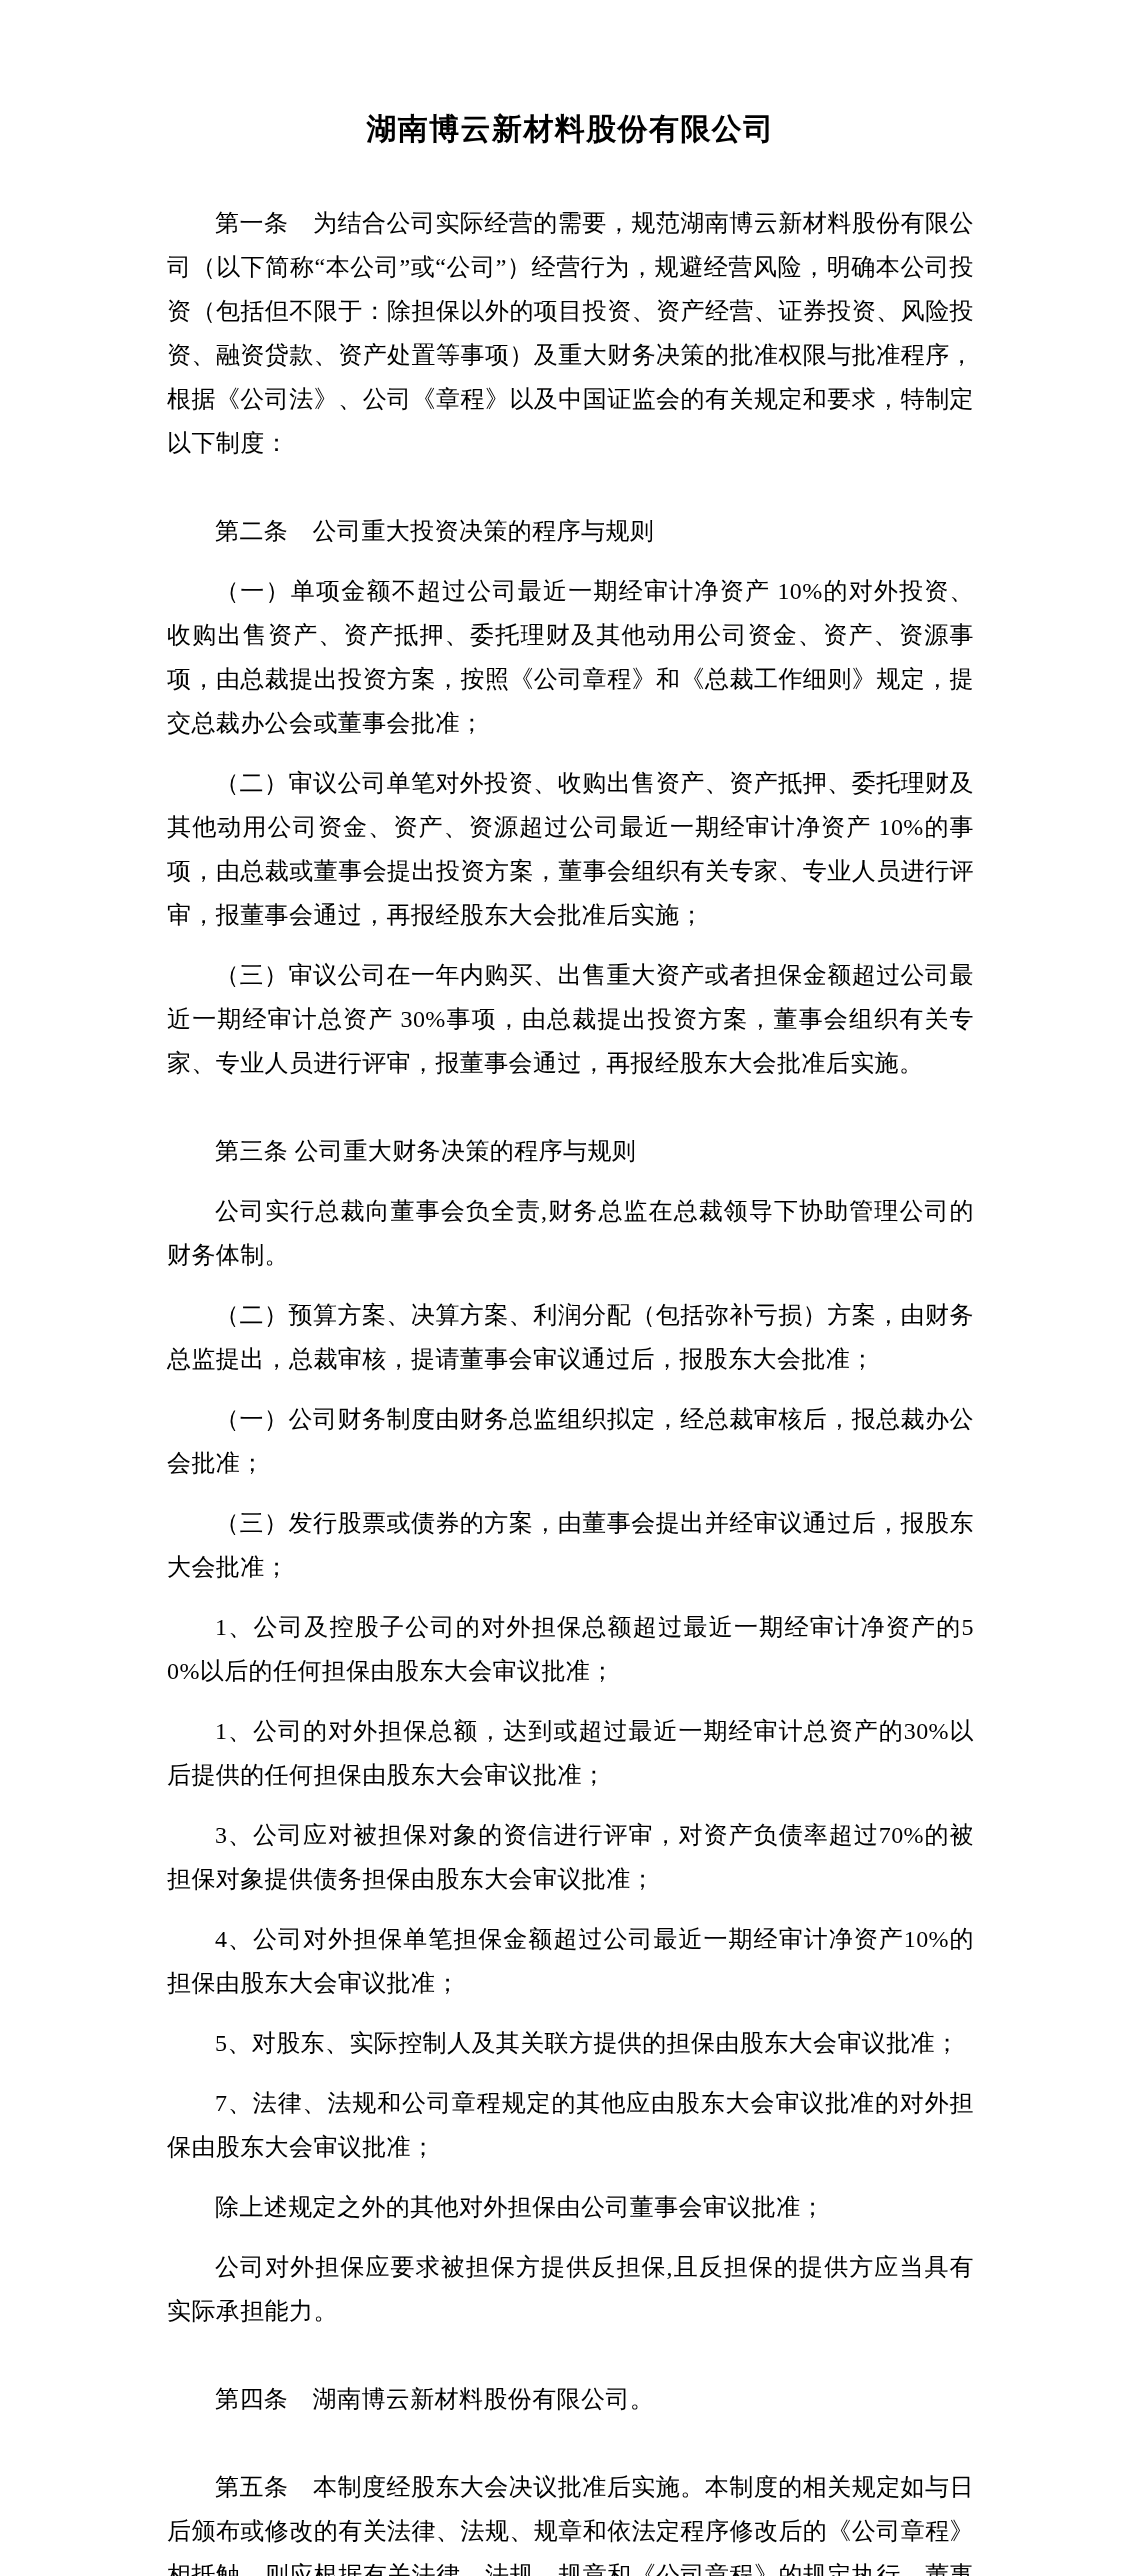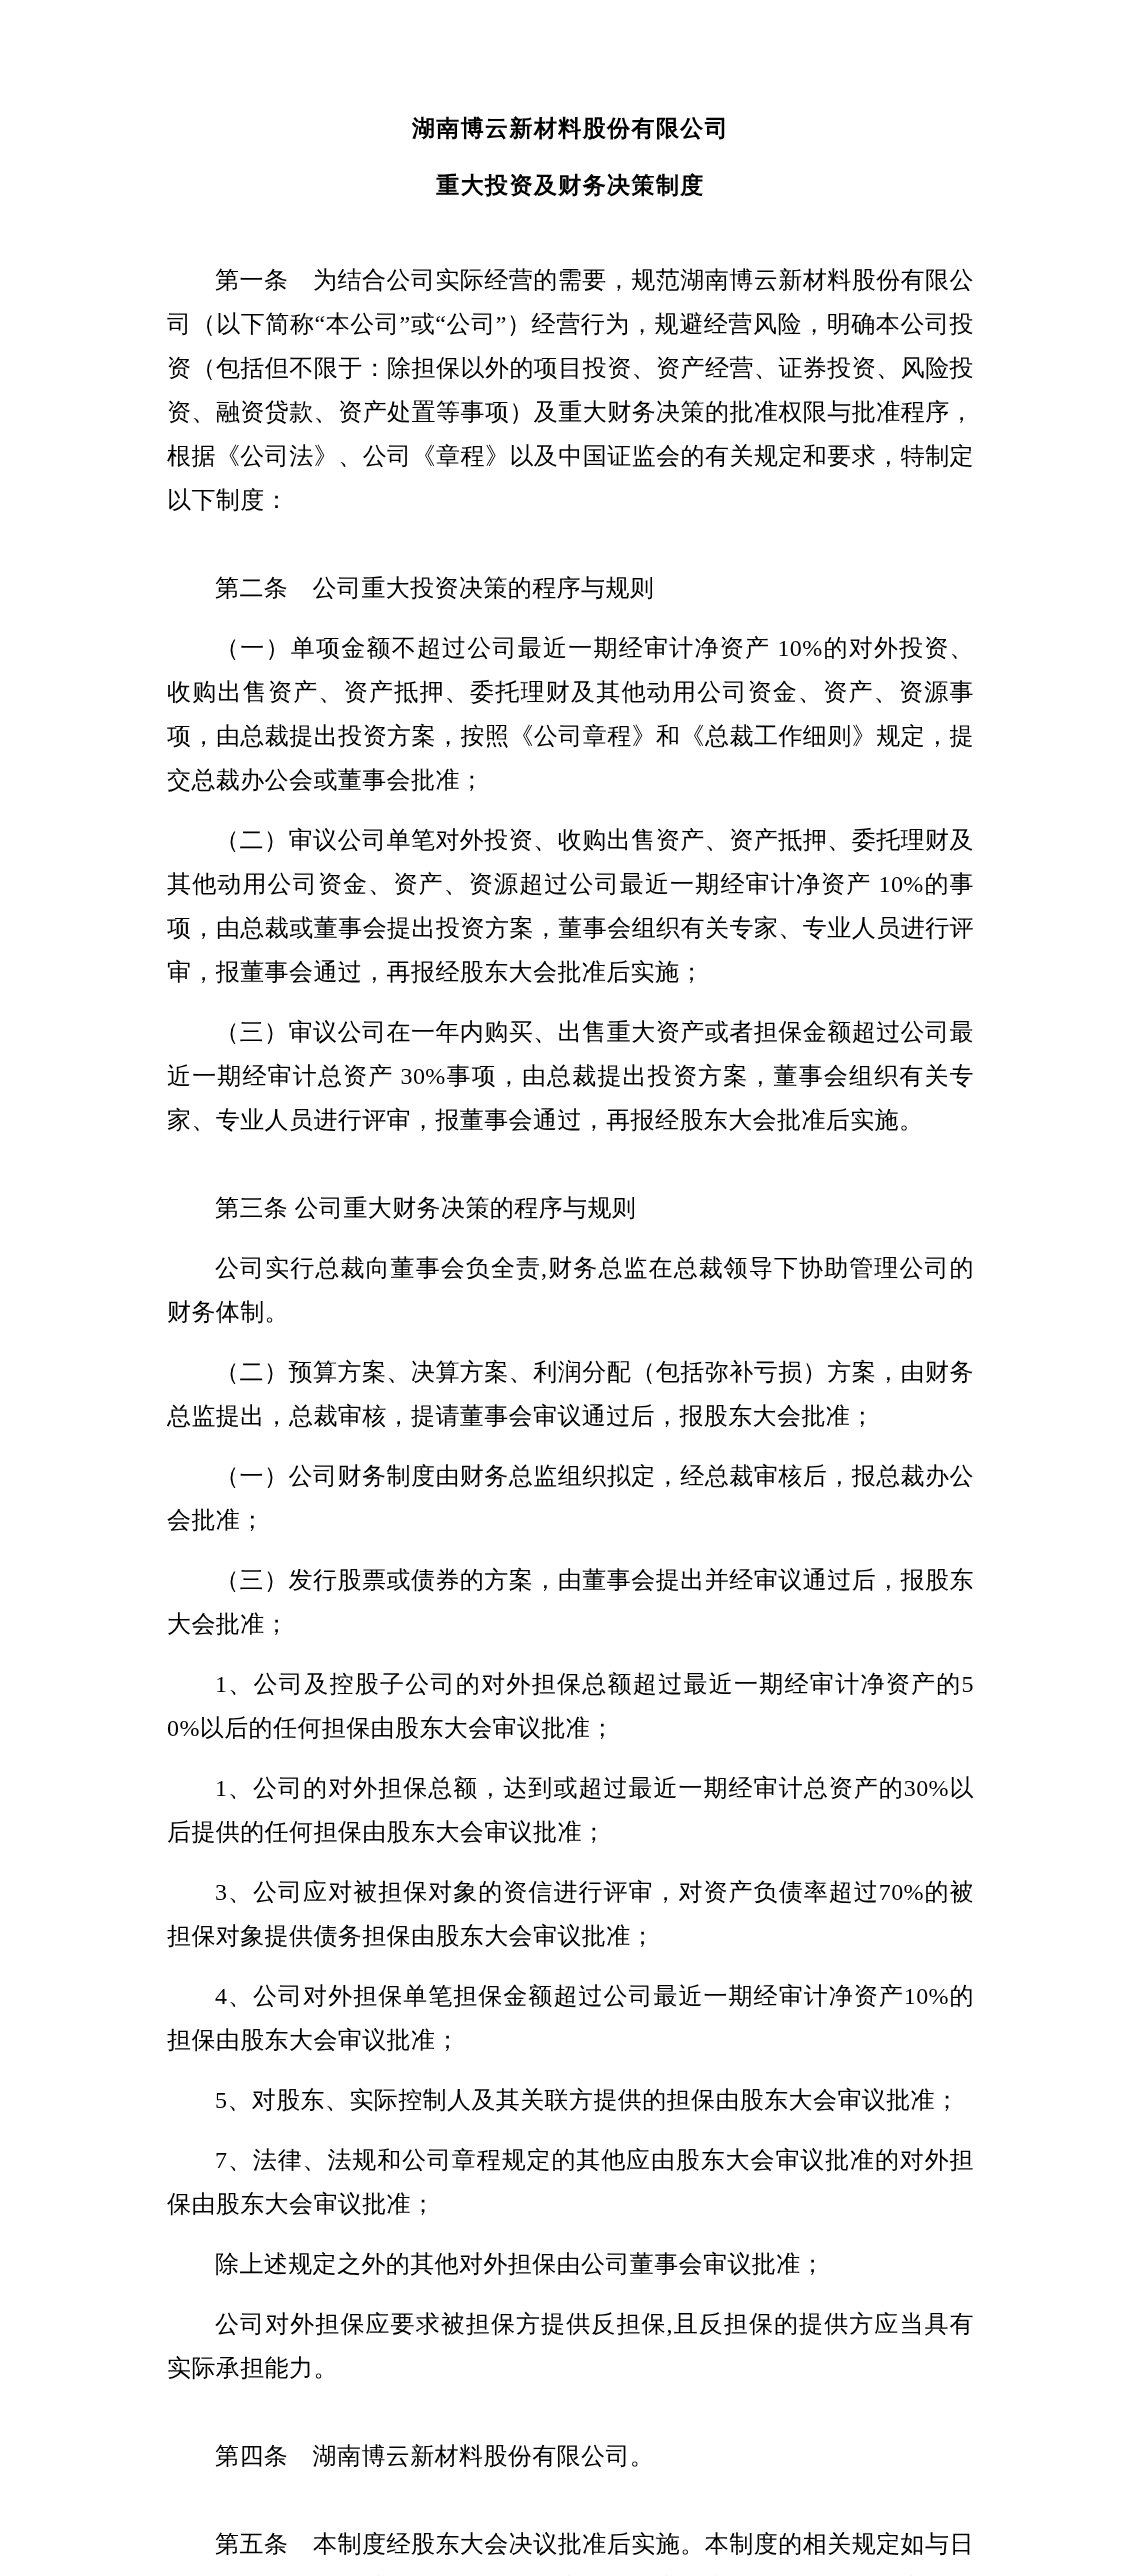--- a/index.html
+++ b/index.html
@@ -14,21 +14,21 @@
     height: 2576px;
     margin: 0 auto;
     background: #ffffff;
     color: #000000;
     padding: 100px 143px 0 151px;
     font-family: "Liberation Serif", "DejaVu Serif", serif;
     overflow: hidden;
   }
   .doc-title {
     margin: 0;
-    font-size: 23px;
+    font-size: 30px;
     font-weight: bold;
     line-height: 57px;
     text-align: center;
     letter-spacing: 1.4px;
   }
   .paragraphs p.body-par {
     margin: 16px;
     font-size: 24px;
     line-height: 44px;
     text-align: justify;
@@ -38,21 +38,20 @@
   }
   .paragraphs p.gap-before {
     margin-top: 44px;
   }
 </style>
 </head>
 <body>
 
 <div class="page">
   <h1 class="doc-title">湖南博云新材料股份有限公司</h1>
-  <h2 class="doc-title">重大投资及财务决策制度</h2>
 
   <div class="paragraphs" id="paragraphs">
       <p class="body-par gap-before">第一条　为结合公司实际经营的需要，规范湖南博云新材料股份有限公司（以下简称“本公司”或“公司”）经营行为，规避经营风险，明确本公司投资（包括但不限于：除担保以外的项目投资、资产经营、证券投资、风险投资、融资贷款、资产处置等事项）及重大财务决策的批准权限与批准程序，根据《公司法》、公司《章程》以及中国证监会的有关规定和要求，特制定以下制度：</p>
       <p class="body-par gap-before">第二条　公司重大投资决策的程序与规则</p>
       <p class="body-par">（一）单项金额不超过公司最近一期经审计净资产 10%的对外投资、收购出售资产、资产抵押、委托理财及其他动用公司资金、资产、资源事项，由总裁提出投资方案，按照《公司章程》和《总裁工作细则》规定，提交总裁办公会或董事会批准；</p>
       <p class="body-par">（二）审议公司单笔对外投资、收购出售资产、资产抵押、委托理财及其他动用公司资金、资产、资源超过公司最近一期经审计净资产 10%的事项，由总裁或董事会提出投资方案，董事会组织有关专家、专业人员进行评审，报董事会通过，再报经股东大会批准后实施；</p>
       <p class="body-par">（三）审议公司在一年内购买、出售重大资产或者担保金额超过公司最近一期经审计总资产 30%事项，由总裁提出投资方案，董事会组织有关专家、专业人员进行评审，报董事会通过，再报经股东大会批准后实施。</p>
       <p class="body-par gap-before">第三条 公司重大财务决策的程序与规则</p>
       <p class="body-par">公司实行总裁向董事会负全责,财务总监在总裁领导下协助管理公司的财务体制。</p>
       <p class="body-par">（二）预算方案、决算方案、利润分配（包括弥补亏损）方案，由财务总监提出，总裁审核，提请董事会审议通过后，报股东大会批准；</p>

